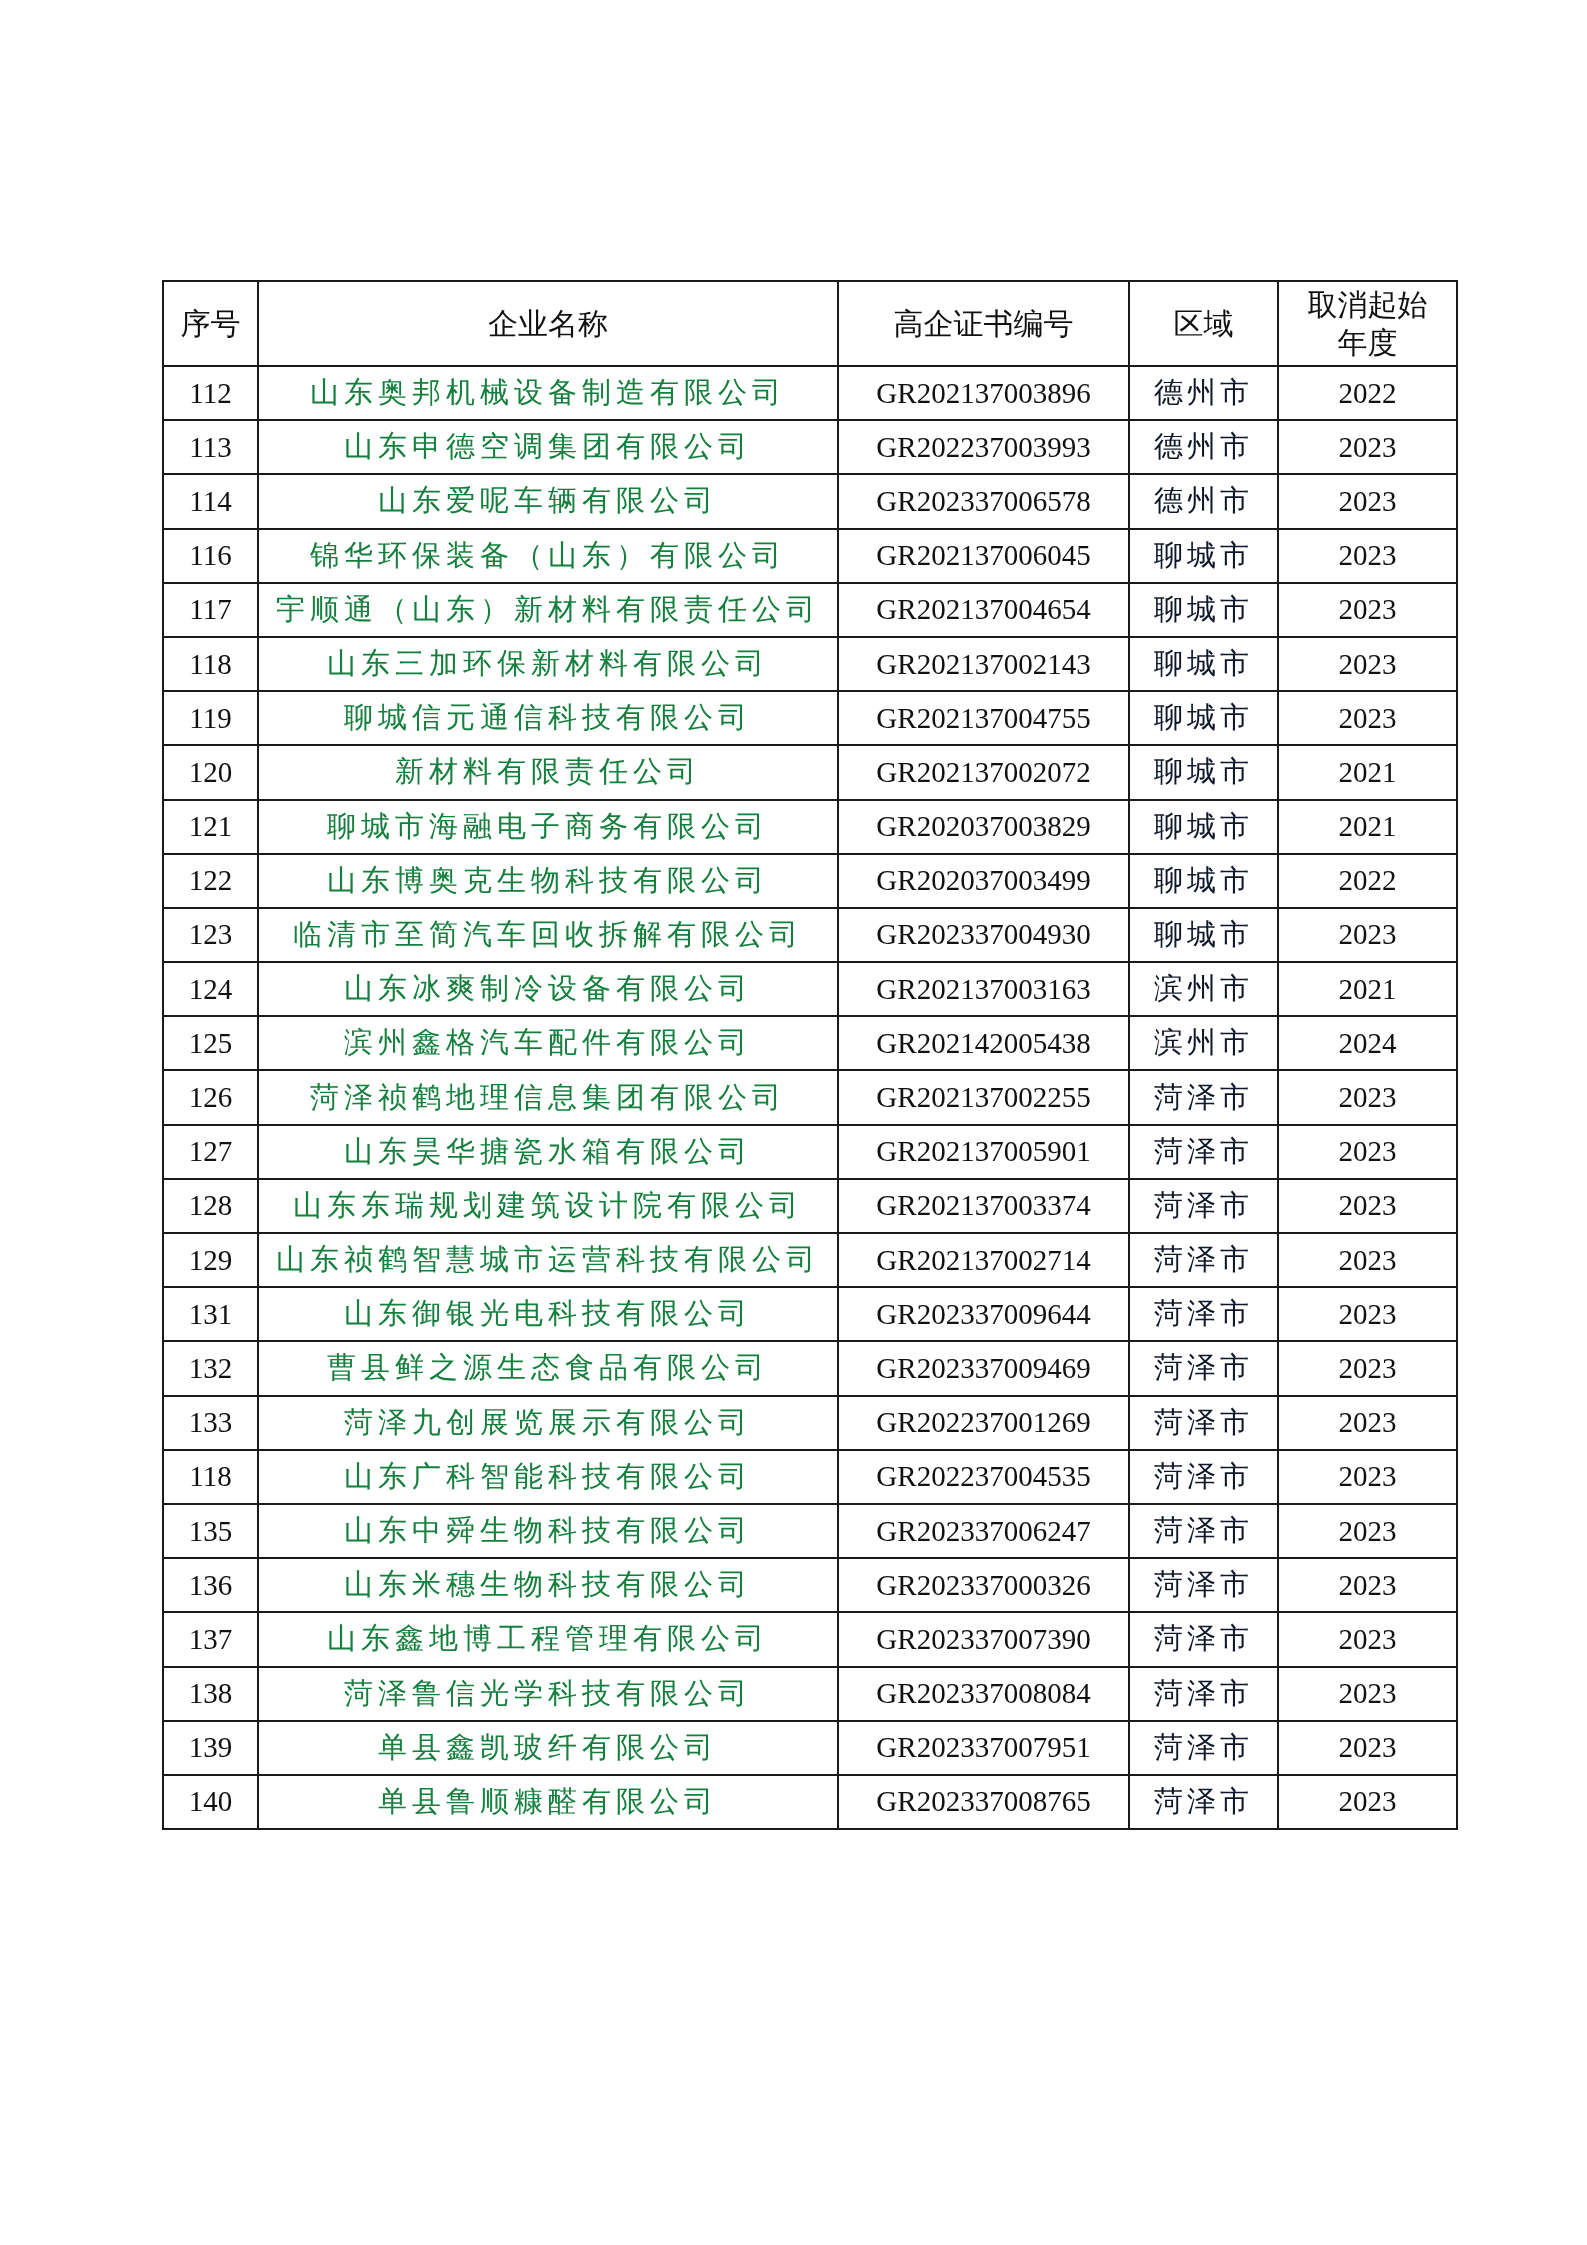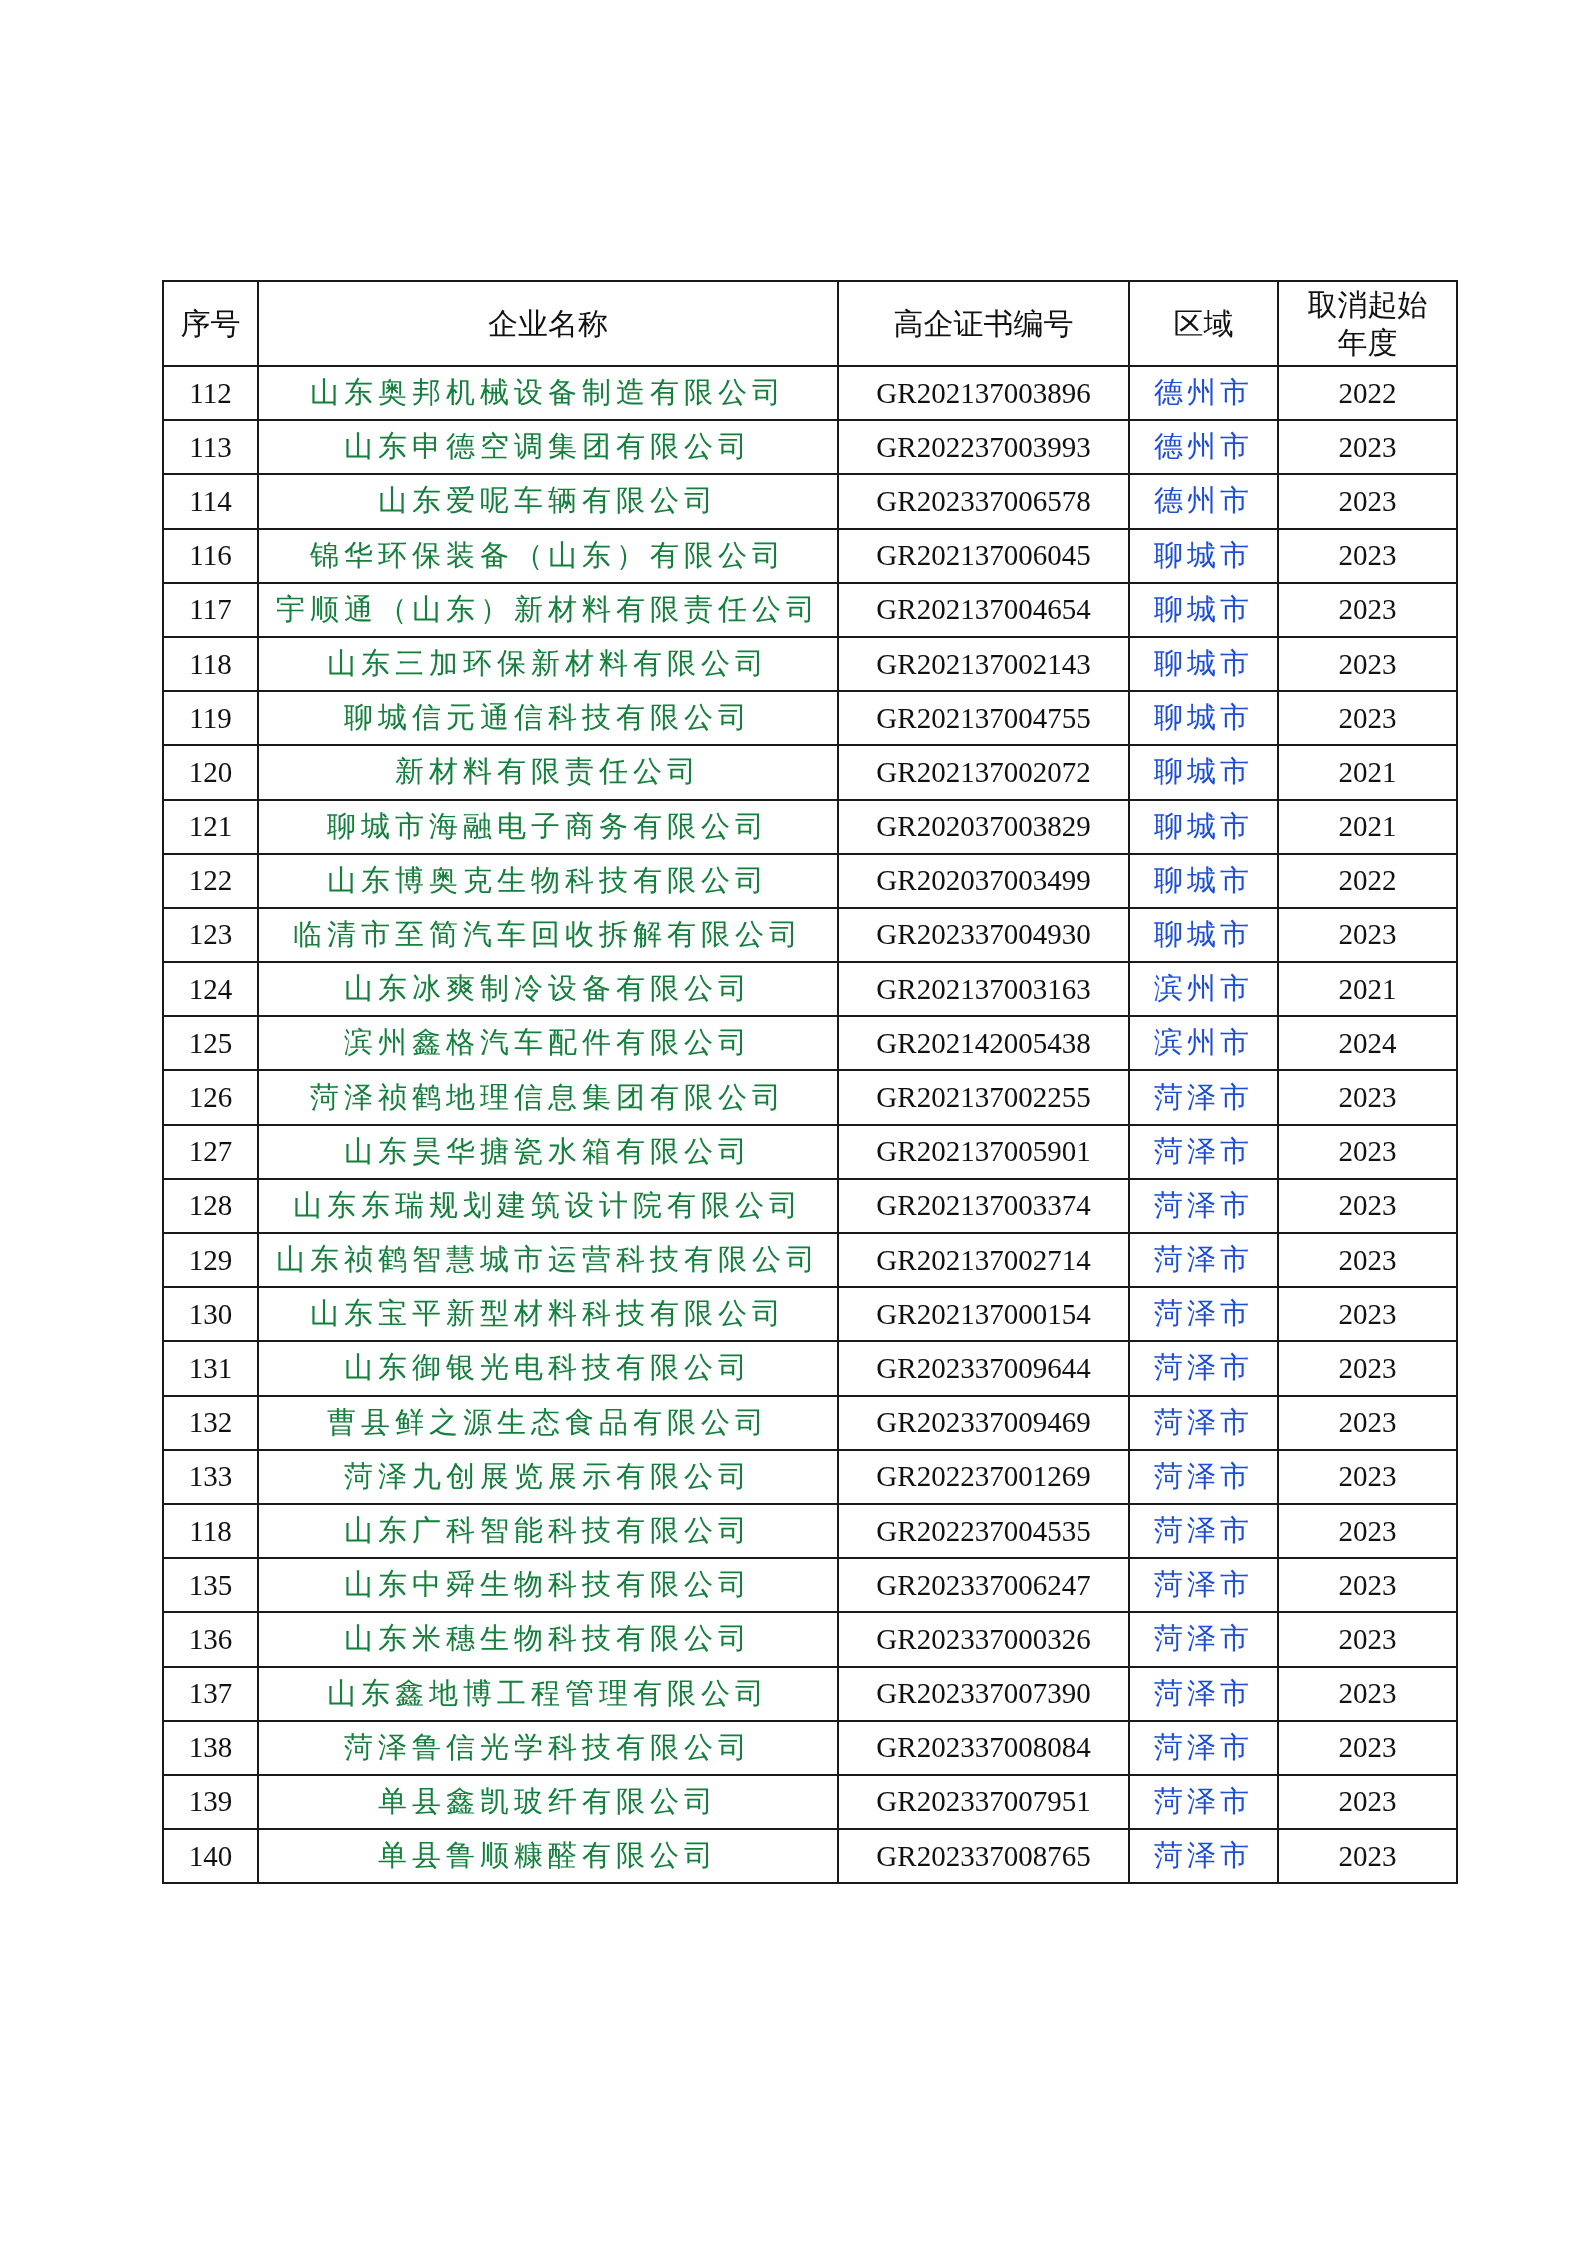--- a/index.html
+++ b/index.html
@@ -28,21 +28,21 @@
     font-size: 30px;
     line-height: 38px;
   }
   table.list td {
     height: 52.2px;
     font-size: 29px;
   }
   td.c-no { text-align: left; padding-left: 8px; font-family: "Liberation Serif", serif; font-size: 30px; }
   td.c-name { font-family: "DejaVu Sans", sans-serif; letter-spacing: 5px; color: #15803d; font-size: 27px; }
   td.c-cert { font-family: "Liberation Serif", serif; font-size: 30px; }
-  td.c-region { font-family: "DejaVu Sans", sans-serif; letter-spacing: 4px; color: #1d4ed8; font-size: 27px; }
+  td.c-region { font-family: "DejaVu Sans", sans-serif; letter-spacing: 4px; color: #0f172a; font-size: 27px; }
   td.c-year { font-family: "Liberation Serif", serif; font-size: 30px; }
   th.h-no { text-align: left; padding-left: 8px; }
   .year-hdr span { display: block; }
 </style>
 </head>
 <body>
 
 <div class="page">
   <table class="list">
     <colgroup>
@@ -178,27 +178,20 @@
           <td class="c-year">2023</td>
         </tr>
         <tr>
           <td class="c-no">129</td>
           <td class="c-name">山东祯鹤智慧城市运营科技有限公司</td>
           <td class="c-cert">GR202137002714</td>
           <td class="c-region">菏泽市</td>
           <td class="c-year">2023</td>
         </tr>
         <tr>
-          <td class="c-no">130</td>
-          <td class="c-name">山东宝平新型材料科技有限公司</td>
-          <td class="c-cert">GR202137000154</td>
-          <td class="c-region">菏泽市</td>
-          <td class="c-year">2023</td>
-        </tr>
-        <tr>
           <td class="c-no">131</td>
           <td class="c-name">山东御银光电科技有限公司</td>
           <td class="c-cert">GR202337009644</td>
           <td class="c-region">菏泽市</td>
           <td class="c-year">2023</td>
         </tr>
         <tr>
           <td class="c-no">132</td>
           <td class="c-name">曹县鲜之源生态食品有限公司</td>
           <td class="c-cert">GR202337009469</td>

